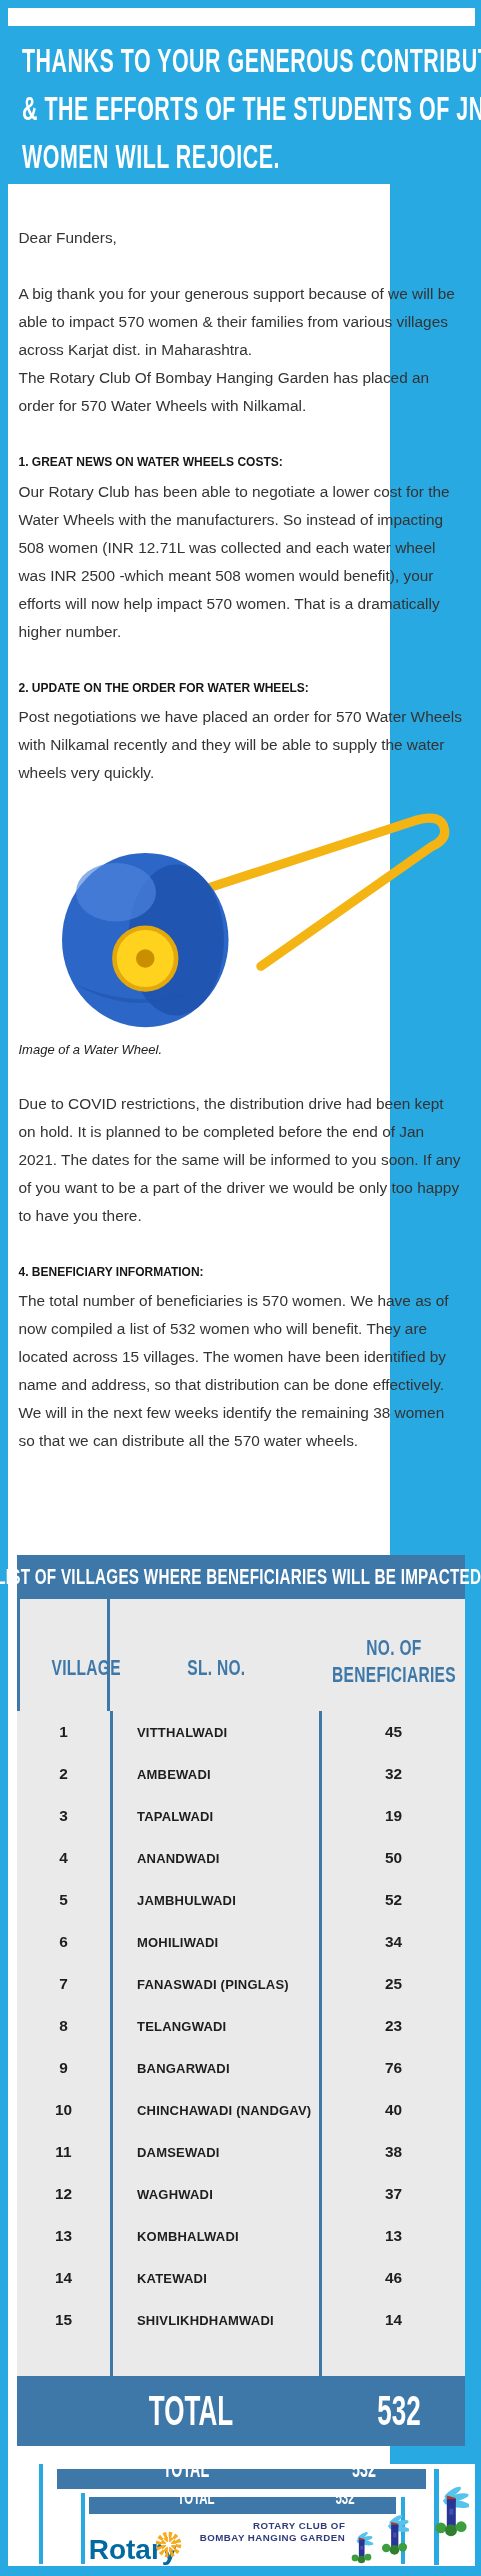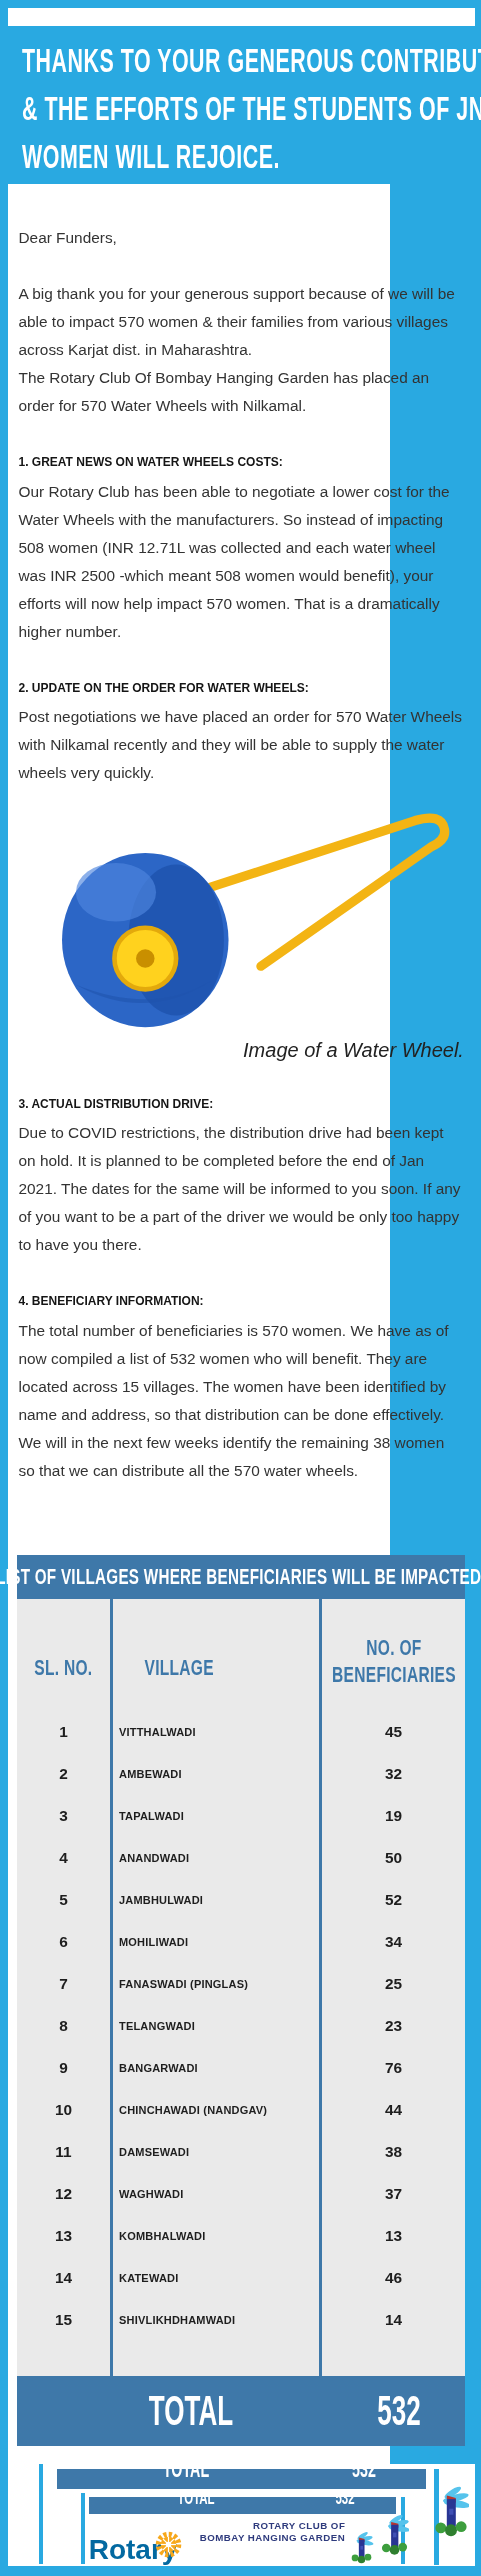--- a/index.html
+++ b/index.html
@@ -12,39 +12,39 @@
               transform:scaleX(0.63);transform-origin:left center;letter-spacing:0.8px;}
   
   .panel{position:absolute;left:7.7px;top:184px;width:382px;height:2382px;background:#ffffff;}
   
   .letter{position:absolute;left:0;top:0;width:467px;padding:40px 10.8px 0 10.8px;box-sizing:border-box;
           color:#333333;font-size:15.4px;line-height:28px;}
   .salutation{margin-bottom:28px;}
   .para{margin:0 0 28px 0;}
   .sec-heading{font-weight:bold;color:#151515;font-size:12px;margin:0 0 1.5px 0;}
   .wheel-fig{position:relative;height:241px;margin:4.6px 0 0 0;}
-  .caption{text-align:right;font-style:italic;color:#222222;font-size:20px;margin:3.1px 0 26px 0;}
+  .caption{text-align:left;font-style:italic;color:#222222;font-size:13px;margin:3.1px 0 26px 0;}
   
   .vtable{position:absolute;left:9.3px;top:1371px;width:448px;}
   .t-title{height:44px;background:#3E78A9;display:flex;align-items:center;justify-content:center;}
   .t-title span{color:#ffffff;font-weight:bold;font-size:22.4px;white-space:nowrap;
                 transform:scaleX(0.68);letter-spacing:0.4px;}
   .t-grid{display:grid;grid-template-columns:93px 212px 143px;}
   .cell{background:#EAEAEA;display:flex;align-items:center;box-sizing:border-box;}
   .mid{border-left:3.1px solid #3E78A9;border-right:3.1px solid #3E78A9;}
   .th{height:112px;}
   .th1{justify-content:center;padding-top:26px;}
   .th2{padding-left:18.5px;padding-top:26px;}
   .th3{justify-content:center;padding-top:12px;}
   .t-head{color:#3E78A9;font-weight:bold;font-size:21.6px;white-space:nowrap;
           transform:scaleX(0.72);letter-spacing:0.4px;}
   .t-head.two{line-height:27px;text-align:center;}
   .tr-cell{height:42px;font-weight:bold;color:#1e1e1e;}
   .c-no{justify-content:center;font-size:15.4px;}
-  .c-village{padding-left:6px;font-size:11px;letter-spacing:0.2px;}
+  .c-village{padding-left:24px;font-size:13px;letter-spacing:0.2px;}
   .c-count{justify-content:center;font-size:15.4px;}
   .pad-row{height:35px;}
   .t-total{position:relative;height:70px;background:#3E78A9;}
   .tot-txt{position:absolute;top:50%;color:#ffffff;font-weight:bold;font-size:42px;white-space:nowrap;
            transform:translate(-50%,-50%) scaleX(0.62);}
   
   .rec{position:absolute;left:0;top:2280px;width:467px;height:102px;background:#ffffff;}
   .vstrip{position:absolute;background:#29A9E1;}
   .mini-bar{position:absolute;background:#3E78A9;overflow:hidden;}
   .mini-txt{position:absolute;color:#ffffff;font-weight:bold;white-space:nowrap;
@@ -93,37 +93,36 @@
           <ellipse cx="190" cy="192" rx="62" ry="98" fill="#1F53AE" opacity="0.85"></ellipse>
           <ellipse cx="112" cy="130" rx="52" ry="38" fill="#4E86DF" opacity="0.65"></ellipse>
           <path d="M60 250 Q150 300 235 245 Q160 290 60 250 Z" fill="#1F53AE" opacity="0.6"></path>
 
           <circle cx="150" cy="216" r="40" fill="#FFD21E" stroke="#E3A90C" stroke-width="6"></circle>
           <circle cx="150" cy="216" r="12" fill="#C98F00"></circle>
         </svg>
       </div>
       <div class="caption">Image of a Water Wheel.</div>
 
-      <div class="sec-heading">3. ACTUAL DISTRIBUTION DRIVE:</div>
       <div class="para">Due to COVID restrictions, the distribution drive had been kept on hold.  It is planned to be completed before the end of Jan 2021. The dates for the same will be informed to you soon. If any of you want to be a part of the driver we would be only too happy to have you there.</div>
 
       <div class="sec-heading">4. BENEFICIARY INFORMATION:</div>
       <div class="para">The total number of beneficiaries is 570 women. We have as of now compiled a list of 532 women who will benefit. They are located across 15 villages. The women have been identified by name and address, so that distribution can be done effectively. We will in the next few weeks identify the remaining 38 women so that we can distribute all the 570 water wheels.</div>
     </div>
 
     <div class="vtable">
       <div class="t-title">
         <span>LIST OF VILLAGES WHERE BENEFICIARIES WILL BE IMPACTED.</span>
       </div>
       <div class="t-grid">
+        <div class="cell th th2 mid">
+          <span class="t-head">VILLAGE</span>
+        </div>
         <div class="cell th th1">
           <span class="t-head">SL. NO.</span>
-        </div>
-        <div class="cell th th2 mid">
-          <span class="t-head">VILLAGE</span>
         </div>
         <div class="cell th th3">
           <span class="t-head two"><span>NO. OF</span><br><span>BENEFICIARIES</span></span>
         </div>
       </div>
       <div class="t-grid" id="rows-host">
           <div class="cell tr-cell c-no">1</div>
           <div class="cell tr-cell c-village mid">VITTHALWADI</div>
           <div class="cell tr-cell c-count">45</div>
           <div class="cell tr-cell c-no">2</div>
@@ -145,21 +144,21 @@
           <div class="cell tr-cell c-village mid">FANASWADI (PINGLAS)</div>
           <div class="cell tr-cell c-count">25</div>
           <div class="cell tr-cell c-no">8</div>
           <div class="cell tr-cell c-village mid">TELANGWADI</div>
           <div class="cell tr-cell c-count">23</div>
           <div class="cell tr-cell c-no">9</div>
           <div class="cell tr-cell c-village mid">BANGARWADI</div>
           <div class="cell tr-cell c-count">76</div>
           <div class="cell tr-cell c-no">10</div>
           <div class="cell tr-cell c-village mid">CHINCHAWADI (NANDGAV)</div>
-          <div class="cell tr-cell c-count">44</div>
+          <div class="cell tr-cell c-count">40</div>
           <div class="cell tr-cell c-no">11</div>
           <div class="cell tr-cell c-village mid">DAMSEWADI</div>
           <div class="cell tr-cell c-count">38</div>
           <div class="cell tr-cell c-no">12</div>
           <div class="cell tr-cell c-village mid">WAGHWADI</div>
           <div class="cell tr-cell c-count">37</div>
           <div class="cell tr-cell c-no">13</div>
           <div class="cell tr-cell c-village mid">KOMBHALWADI</div>
           <div class="cell tr-cell c-count">13</div>
           <div class="cell tr-cell c-no">14</div>

